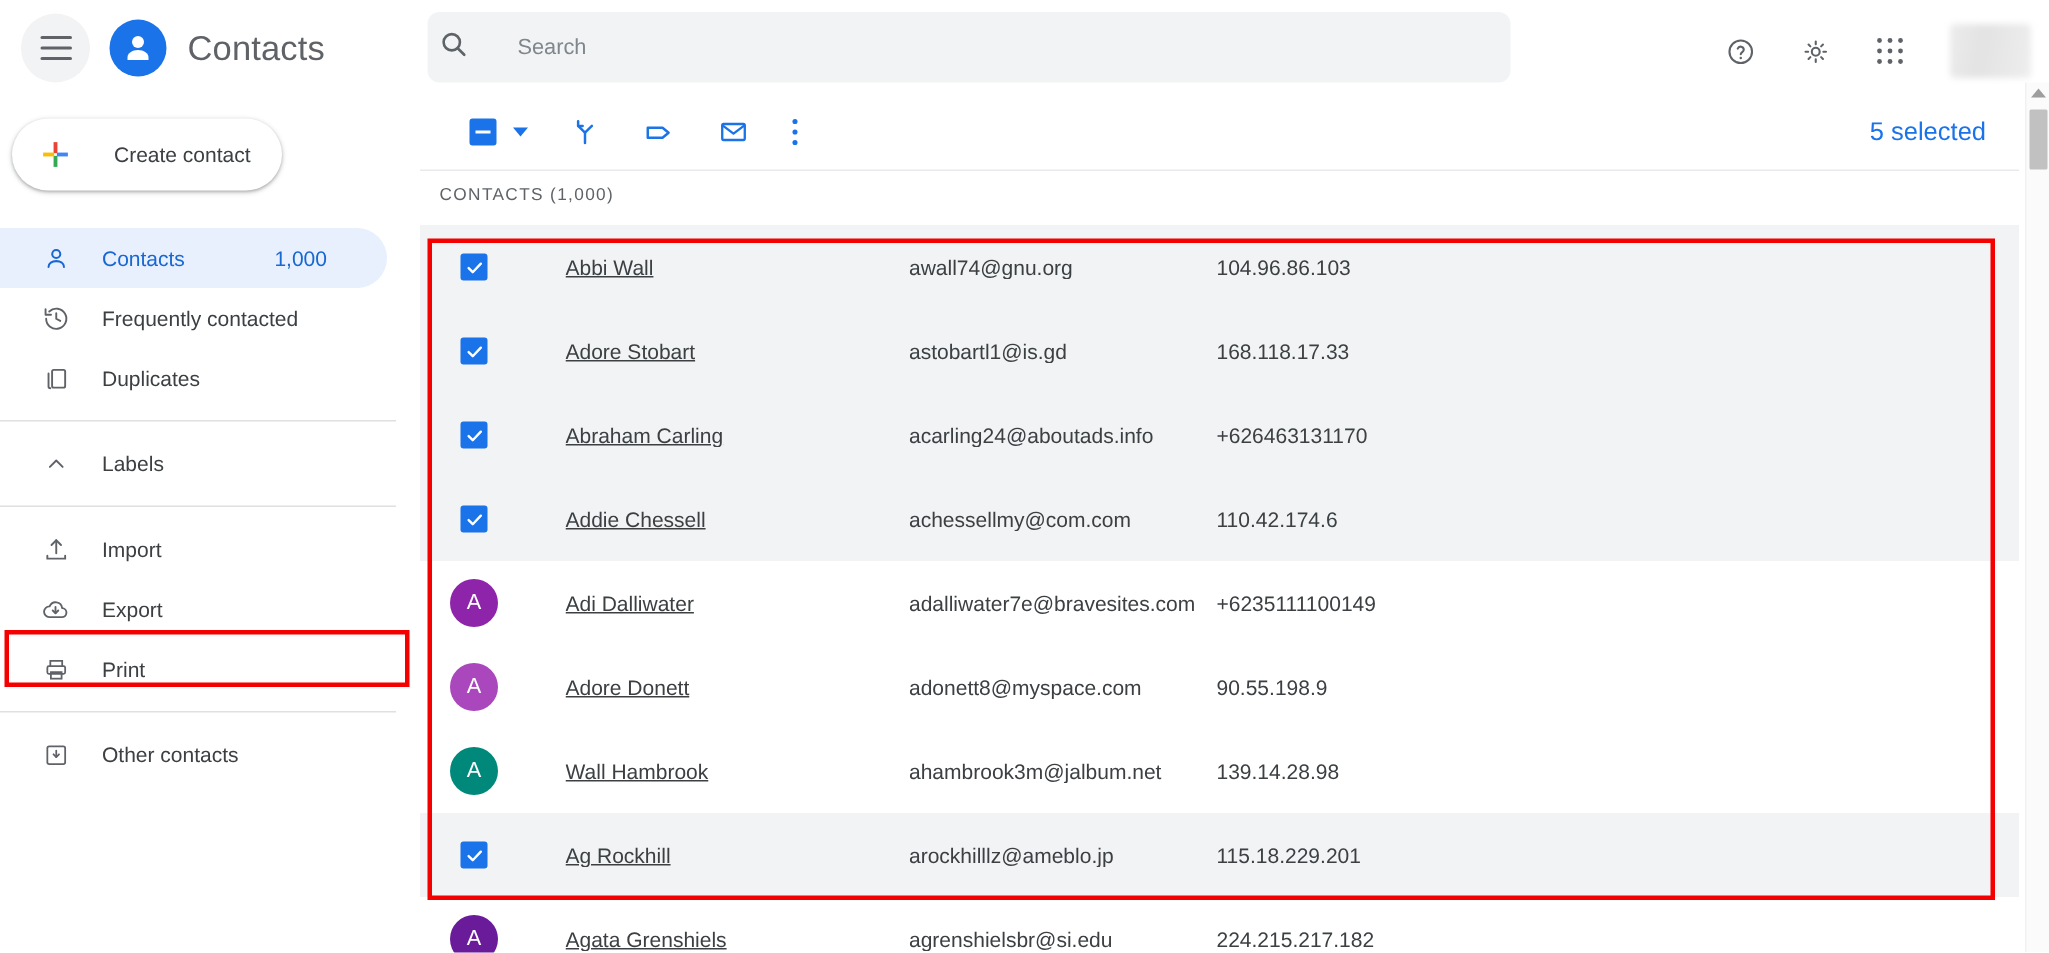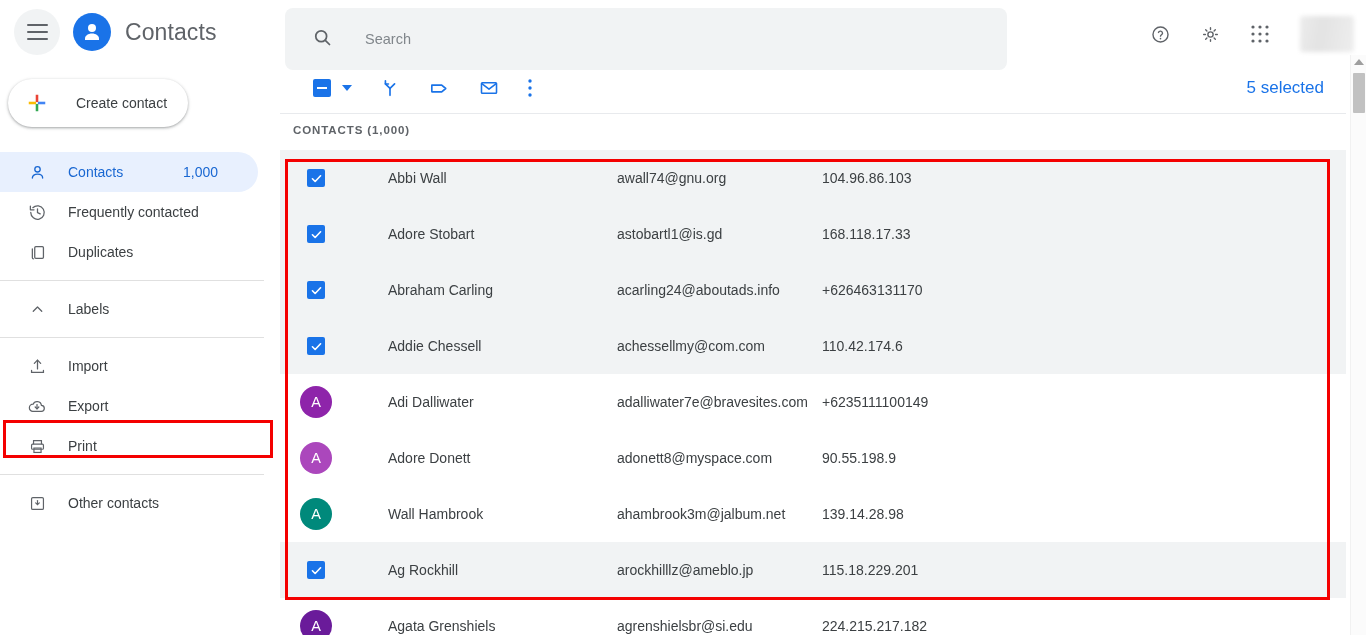--- a/index.html
+++ b/index.html
@@ -66,23 +66,23 @@
   .nav-count { position: absolute; right: 40px; font-size: 14px; }
   .nav-item.active { background: #e8f0fe; width: 258px; }
   .nav-item.active .nav-label, .nav-item.active .nav-count { color: #1967d2; }
   .divider { height: 1px; background: #e0e0e0; margin: 8px 0 8px 0; width: 264px; }
 
   
   #main { position: absolute; left: 280px; top: 0; width: 1086px; height: 635px; background: #fff; }
 
   .searchrow { height: 62px; padding: 8px 0 0 5px; display: flex; align-items: flex-start; }
   .searchbox {
-    width: 722px; height: 62px; background: #f1f3f4;
+    width: 722px; height: 47px; background: #f1f3f4;
     border-radius: 8px; display: flex; align-items: center;
-    padding-left: 27px; cursor: text;
+    padding-left: 7px; cursor: text;
   }
   .search-input {
     border: 0; outline: 0; background: transparent;
     font-family: "Liberation Sans", sans-serif; font-size: 14.5px;
     color: #3c4043; margin-left: 32px; width: 600px;
   }
   .search-input::placeholder { color: #80868b; }
 
   .topicons { position: absolute; right: 12px; top: 16px; display: flex; align-items: center; gap: 18px; }
   .ticon { width: 32px; height: 32px; display: flex; align-items: center; justify-content: center; cursor: pointer; }
@@ -103,43 +103,43 @@
   .caret { width: 0; height: 0; border-left: 5px solid transparent; border-right: 5px solid transparent;
            border-top: 6px solid #1a73e8; margin-left: 11px; cursor: pointer; }
   .tb-gap { width: 27px; }
   .selected-count {
     position: absolute; right: 42px; font-size: 17px; color: #1a73e8; cursor: pointer;
   }
   .tb-underline { position:absolute; left: 0; bottom: 0; width: 1066px; height: 1px; background: #e8eaed; }
 
   .section-head {
     height: 32px; display: flex; align-items: center; padding-left: 13px;
-    font-size: 11.5px; letter-spacing: .9px; color: #5f6368; font-weight: bold;
+    font-size: 11.5px; letter-spacing: .9px; color: #5f6368; font-weight: normal;
   }
 
   
   .list { position: absolute; left: 0; top: 150px; width: 1066px; }
   .row {
     display: flex; align-items: center; height: 56px;
     padding-left: 27px; cursor: pointer; background: #fff;
   }
   .row.sel { background: #f1f3f4; }
   .row-mark { width: 36px; flex: none; display: flex; align-items: center; }
   .cb-on {
     width: 18px; height: 18px; border-radius: 2px; background: #1a73e8;
     display: flex; align-items: center; justify-content: center;
   }
   .cb-on svg { display: block; }
   .av {
     width: 32px; height: 32px; border-radius: 50%; margin-left: -7px;
     display: flex; align-items: center; justify-content: center;
     color: #fff; font-size: 14.5px;
   }
-  .c-name { width: 229px; margin-left: 45px; font-size: 14px; color: #3c4043;
-            overflow: hidden; white-space: nowrap; text-overflow: ellipsis; }
+  .c-name { width: 229px; margin-left: 34px; font-size: 14px; color: #3c4043;
+            overflow: hidden; white-space: nowrap; text-overflow: ellipsis; text-decoration: underline; }
   .c-mail { width: 205px; font-size: 14px; color: #3c4043;
             overflow: hidden; white-space: nowrap; }
   .c-phone { font-size: 14px; color: #3c4043; white-space: nowrap; }
 
   
   .anno { position: absolute; border: 3px solid #f40000; pointer-events: none; z-index: 40; }
   #anno-list { left: 285px; top: 159px; width: 1045px; height: 441px; }
   #anno-export { left: 3px; top: 420px; width: 270px; height: 38px; }
 
   

